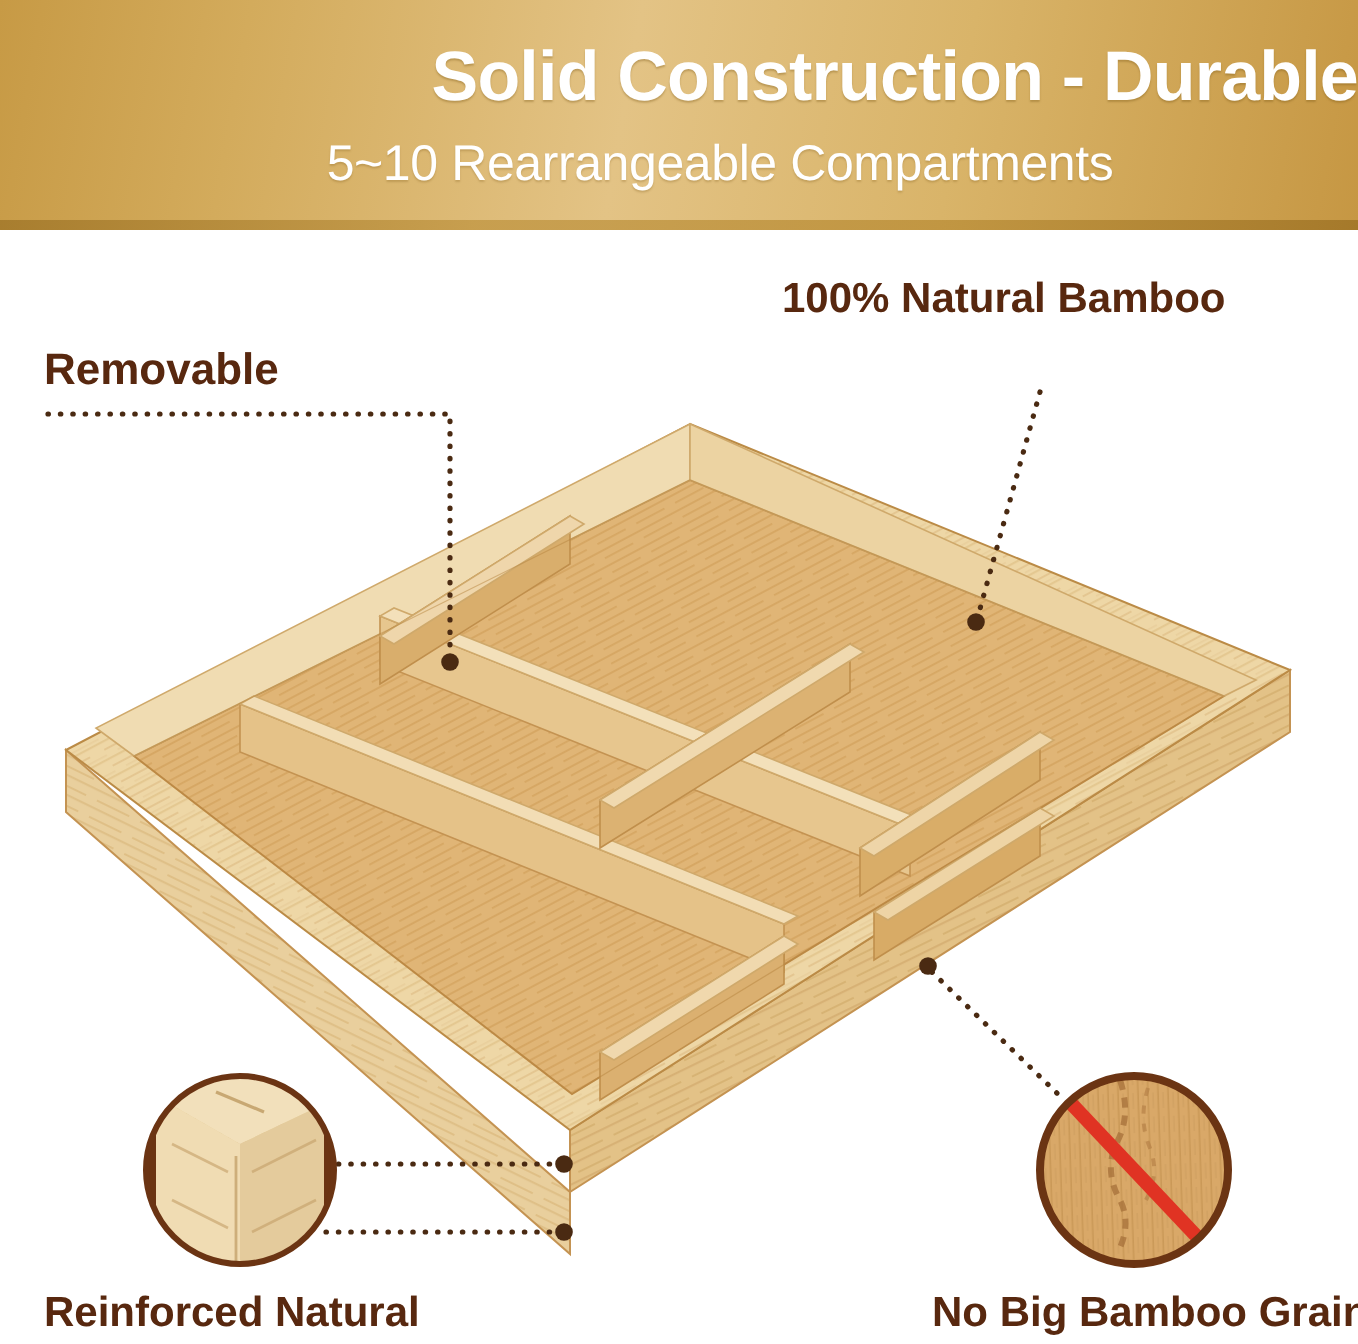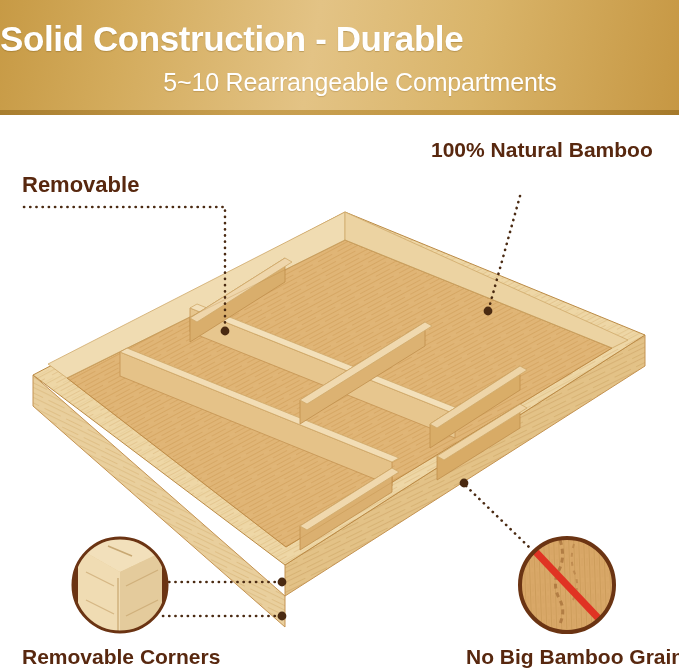--- a/index.html
+++ b/index.html
@@ -14,41 +14,41 @@
     position:absolute;left:0;top:0;width:679px;height:115px;
     background:linear-gradient(100deg,#c79a45 0%,#d3ab5c 18%,#e3c385 46%,#d9b469 70%,#c69743 100%);
     overflow:hidden;
   }
   .header:after{
     content:"";position:absolute;left:0;right:0;bottom:0;height:5px;
     background:linear-gradient(90deg,#9d7326,#c09541 35%,#b98c35 70%,#9a6f22);
     opacity:.75;
   }
   .header-title{
-    position:absolute;left:0;right:0;top:19px;text-align:left;
+    position:absolute;left:0;right:0;top:19px;text-align:right;
     color:#fff;font-size:35px;font-weight:bold;letter-spacing:-.4px;
     font-family:"Liberation Sans","DejaVu Sans",sans-serif;
     text-shadow:0 1px 1px rgba(120,85,20,.35);
     white-space:nowrap;
   }
   .header-sub{
     position:absolute;left:0;right:0;top:68px;text-align:center;
     color:#fff;font-size:25px;font-weight:400;letter-spacing:-.2px;
     text-shadow:0 1px 1px rgba(120,85,20,.25);
     white-space:nowrap;
     margin-left:41px;
   }
 
   
   .callout{
     position:absolute;color:#58280f;font-weight:bold;line-height:1.12;
     white-space:nowrap;
   }
   #label-removable{left:22px;top:173px;font-size:22px;text-align:right;}
-  #label-bamboo{left:391px;top:138px;font-size:21px;text-align:center;margin-left:40px;}
+  #label-bamboo{left:391px;top:138px;font-size:21px;text-align:center;}
   #label-corners{left:22px;top:645px;font-size:21px;}
   #label-grains{left:466px;top:645px;font-size:21px;}
 
   
   svg.stage{position:absolute;left:0;top:0;width:679px;height:672px;}
 </style>
 </head>
 <body>
 
 <div class="header">
@@ -196,15 +196,15 @@
     <circle cx="567" cy="585" r="47" fill="none" stroke="#6b3413" stroke-width="4"></circle>
   </g>
 </svg>
 
 <div class="callout" id="label-removable">Removable</div>
 
 <div class="callout" id="label-bamboo">
   <div>100% Natural Bamboo</div>
 </div>
 
-<div class="callout" id="label-corners">Removable Corners</div>
+<div class="callout" id="label-corners">Reinforced Natural</div>
 
 <div class="callout" id="label-grains">No Big Bamboo Grains</div>
 
 </body></html>

